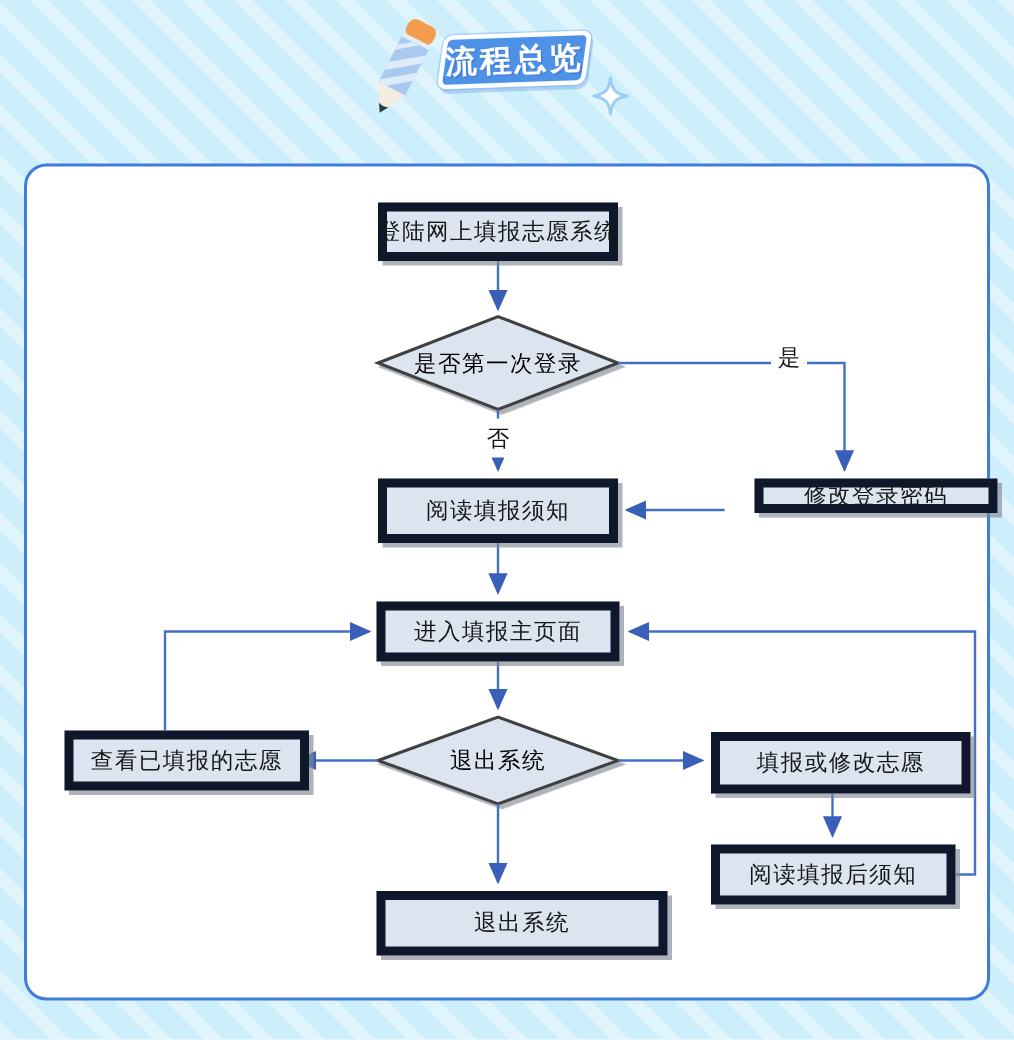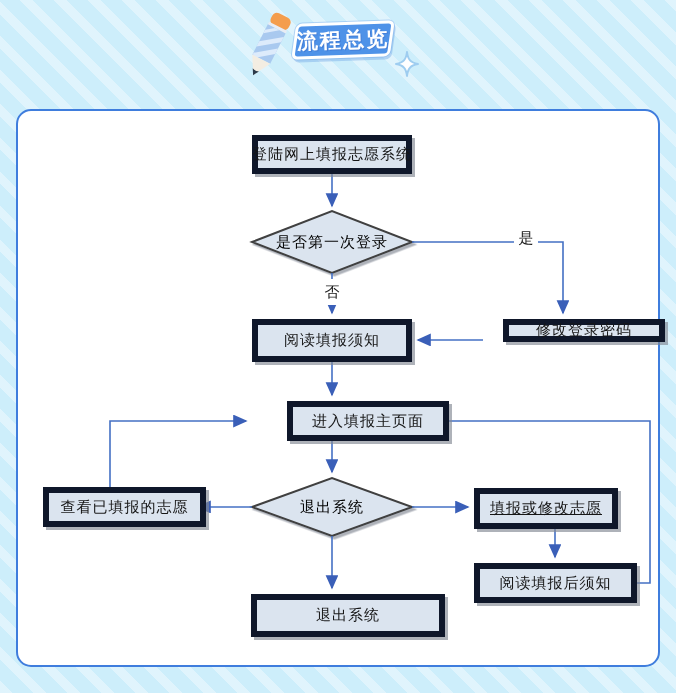--- a/index.html
+++ b/index.html
@@ -111,25 +111,25 @@
         <path d="M619 472 L632 472 L632 310 L402 310" marker-end="url(#ah)"></path>
       </g>
     </svg>
 
     <div class="node" style="left:234px;top:24px;width:160px;height:39px;">登陆网上填报志愿系统</div>
 
     <div class="node" style="left:465px;top:208px;width:162px;height:23px;margin-left:20px;">修改登录密码</div>
 
     <div class="node" style="left:234px;top:208px;width:160px;height:43px;">阅读填报须知</div>
 
-    <div class="node" style="left:233px;top:290px;width:162px;height:40px;margin-left:36px;">进入填报主页面</div>
+    <div class="node" style="left:233px;top:290px;width:162px;height:40px;">进入填报主页面</div>
 
     <div class="node" style="left:11px;top:376px;width:163px;height:40px;margin-left:14px;">查看已填报的志愿</div>
 
-    <div class="node" style="left:456px;top:377px;width:144px;height:41px;text-decoration:underline;">填报或修改志愿</div>
+    <div class="node" style="left:456px;top:377px;width:173px;height:41px;">填报或修改志愿</div>
 
     <div class="node" style="left:456px;top:452px;width:163px;height:40px;">阅读填报后须知</div>
 
     <div class="node" style="left:233px;top:483px;width:194px;height:43px;">退出系统</div>
 
     <div class="dtext" style="left:234px;top:117px;width:160px;height:28px;">是否第一次登录</div>
 
     <div class="dtext" style="left:234px;top:382px;width:160px;height:28px;">退出系统</div>
 
     <div class="edge-label" style="left:496px;top:114px;width:22px;height:26px;">是</div>

